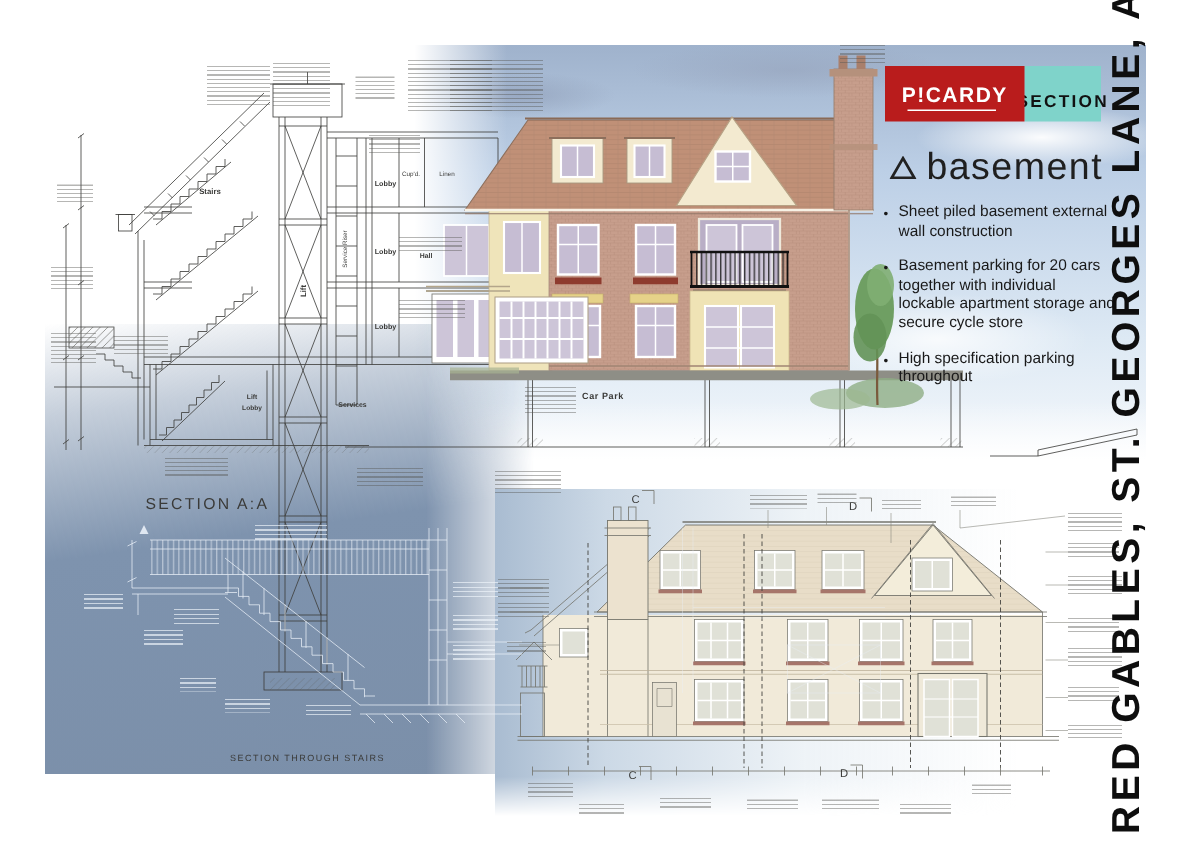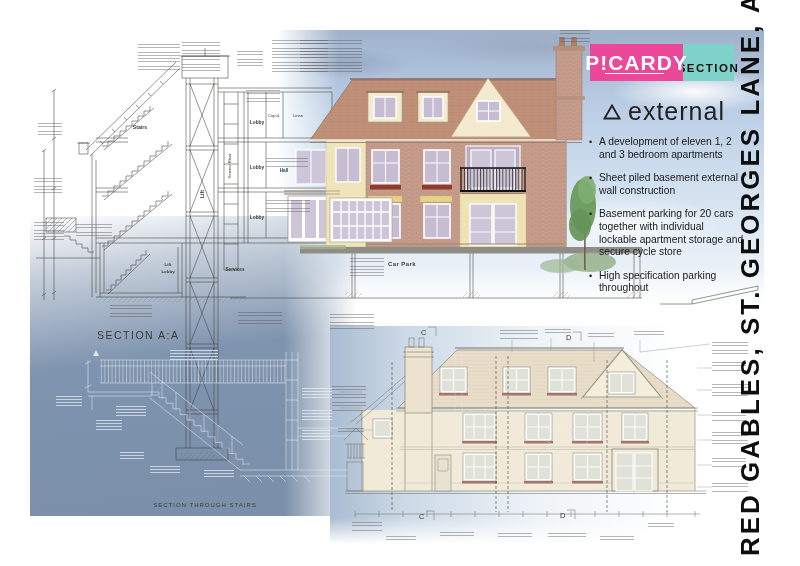--- a/index.html
+++ b/index.html
@@ -32,22 +32,22 @@
   .ln{stroke:#3e3e3c;stroke-width:.55;fill:none;}
   .el{stroke:#75756d;stroke-width:.55;fill:none;}
   .bp{stroke:#e9eff7;stroke-width:.55;fill:none;opacity:.92;}
   
   .note{position:absolute;display:block;opacity:.85;
     background-image:repeating-linear-gradient(180deg,rgba(84,84,80,.5) 0,rgba(84,84,80,.5) .8px,transparent .8px,transparent 2.8px);}
   .note.w{background-image:repeating-linear-gradient(180deg,rgba(238,244,250,.8) 0,rgba(238,244,250,.8) .8px,transparent .8px,transparent 3px);}
   
   .logo{position:absolute;left:590px;top:44px;width:144px;}
   .logo-row{display:flex;}
-  .logo-black{background:#ec4899;color:#fff;width:93px;height:37px;display:flex;align-items:center;justify-content:center;
-      font-size:21px;font-weight:bold;letter-spacing:1px;position:relative;}
+  .logo-black{background:#b91c1c;color:#fff;width:93px;height:37px;display:flex;align-items:center;justify-content:center;
+      font-size:14px;font-weight:bold;letter-spacing:1px;position:relative;}
   .logo-black i{position:absolute;left:16%;bottom:7px;width:64%;height:1px;background:#fff;}
   .logo-teal{background:#7fd3ca;color:#111;width:51px;height:37px;display:flex;align-items:flex-end;justify-content:center;
       font-size:11.5px;font-weight:bold;letter-spacing:1.5px;padding-bottom:7px;box-sizing:border-box;}
   .logo-bar{background:#0d0d0d;color:#fff;height:13px;margin-top:2px;display:flex;align-items:center;justify-content:center;
       font-size:8px;letter-spacing:2.2px;word-spacing:7px;font-weight:bold;}
   .project-title{position:absolute;left:588px;top:97px;width:152px;text-align:center;color:#1f1f1f;
       font-size:25px;letter-spacing:1px;display:flex;align-items:center;justify-content:center;gap:7px;}
   .bullets{position:absolute;left:588px;top:136px;width:156px;margin:0;padding:0;list-style:none;color:#191919;}
   .bullets li{position:relative;padding-left:11px;font-size:10.3px;line-height:12.6px;margin-bottom:11px;}
   .bullets li::before{content:"•";position:absolute;left:1px;top:0;font-size:9px;}
@@ -410,25 +410,24 @@
       <div class="logo-teal">
         <span>SECTION</span>
       </div>
     </div>
   </div>
 
   <div class="project-title">
     <svg width="18" height="16" viewBox="0 0 18 16">
       <polygon points="9,1.5 16.5,14.5 1.5,14.5" fill="none" stroke="#222" stroke-width="1.8"></polygon>
     </svg>
-    <span>external</span>
+    <span>basement</span>
   </div>
 
   <ul class="bullets">
-    <li>A development of eleven 1, 2 and 3 bedroom apartments</li>
     <li>Sheet piled basement external wall construction</li>
     <li>Basement parking for 20 cars together with individual lockable apartment storage and secure cycle store</li>
     <li>High specification parking throughout</li>
   </ul>
 
   <div class="side-title">RED GABLES, ST. GEORGES LANE, ASCOT</div>
 
 </div>
 
 </body></html>

